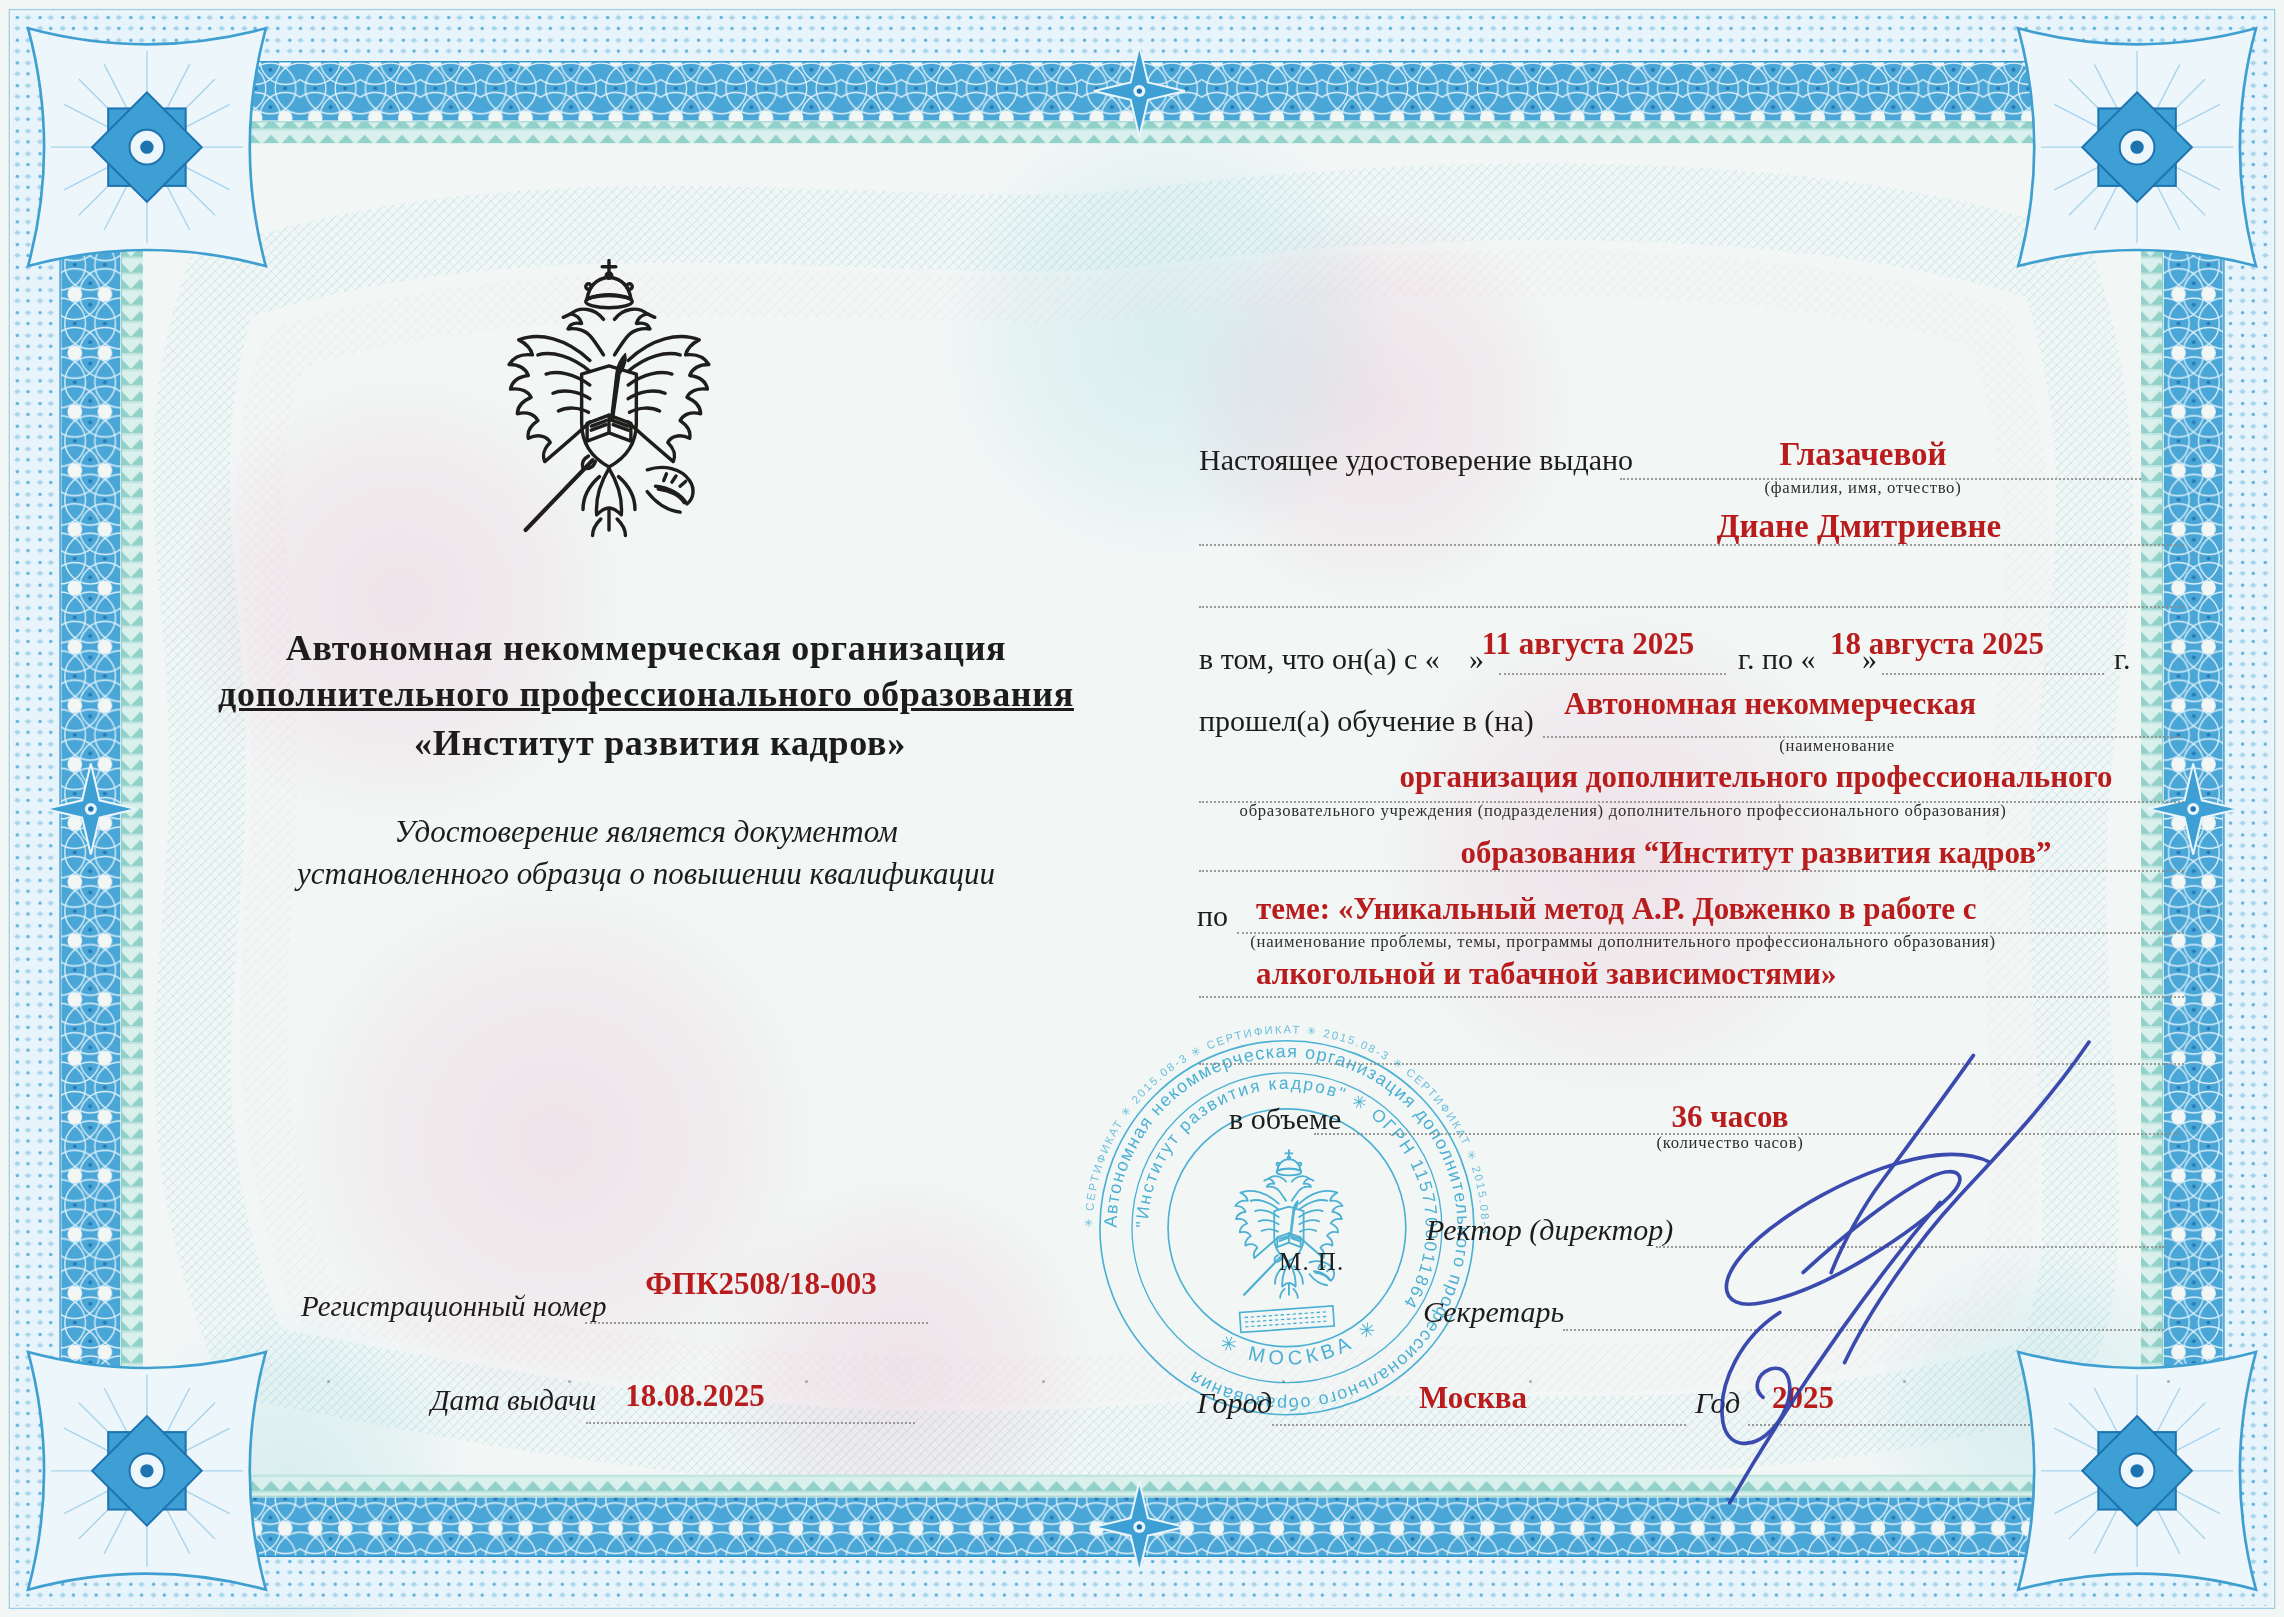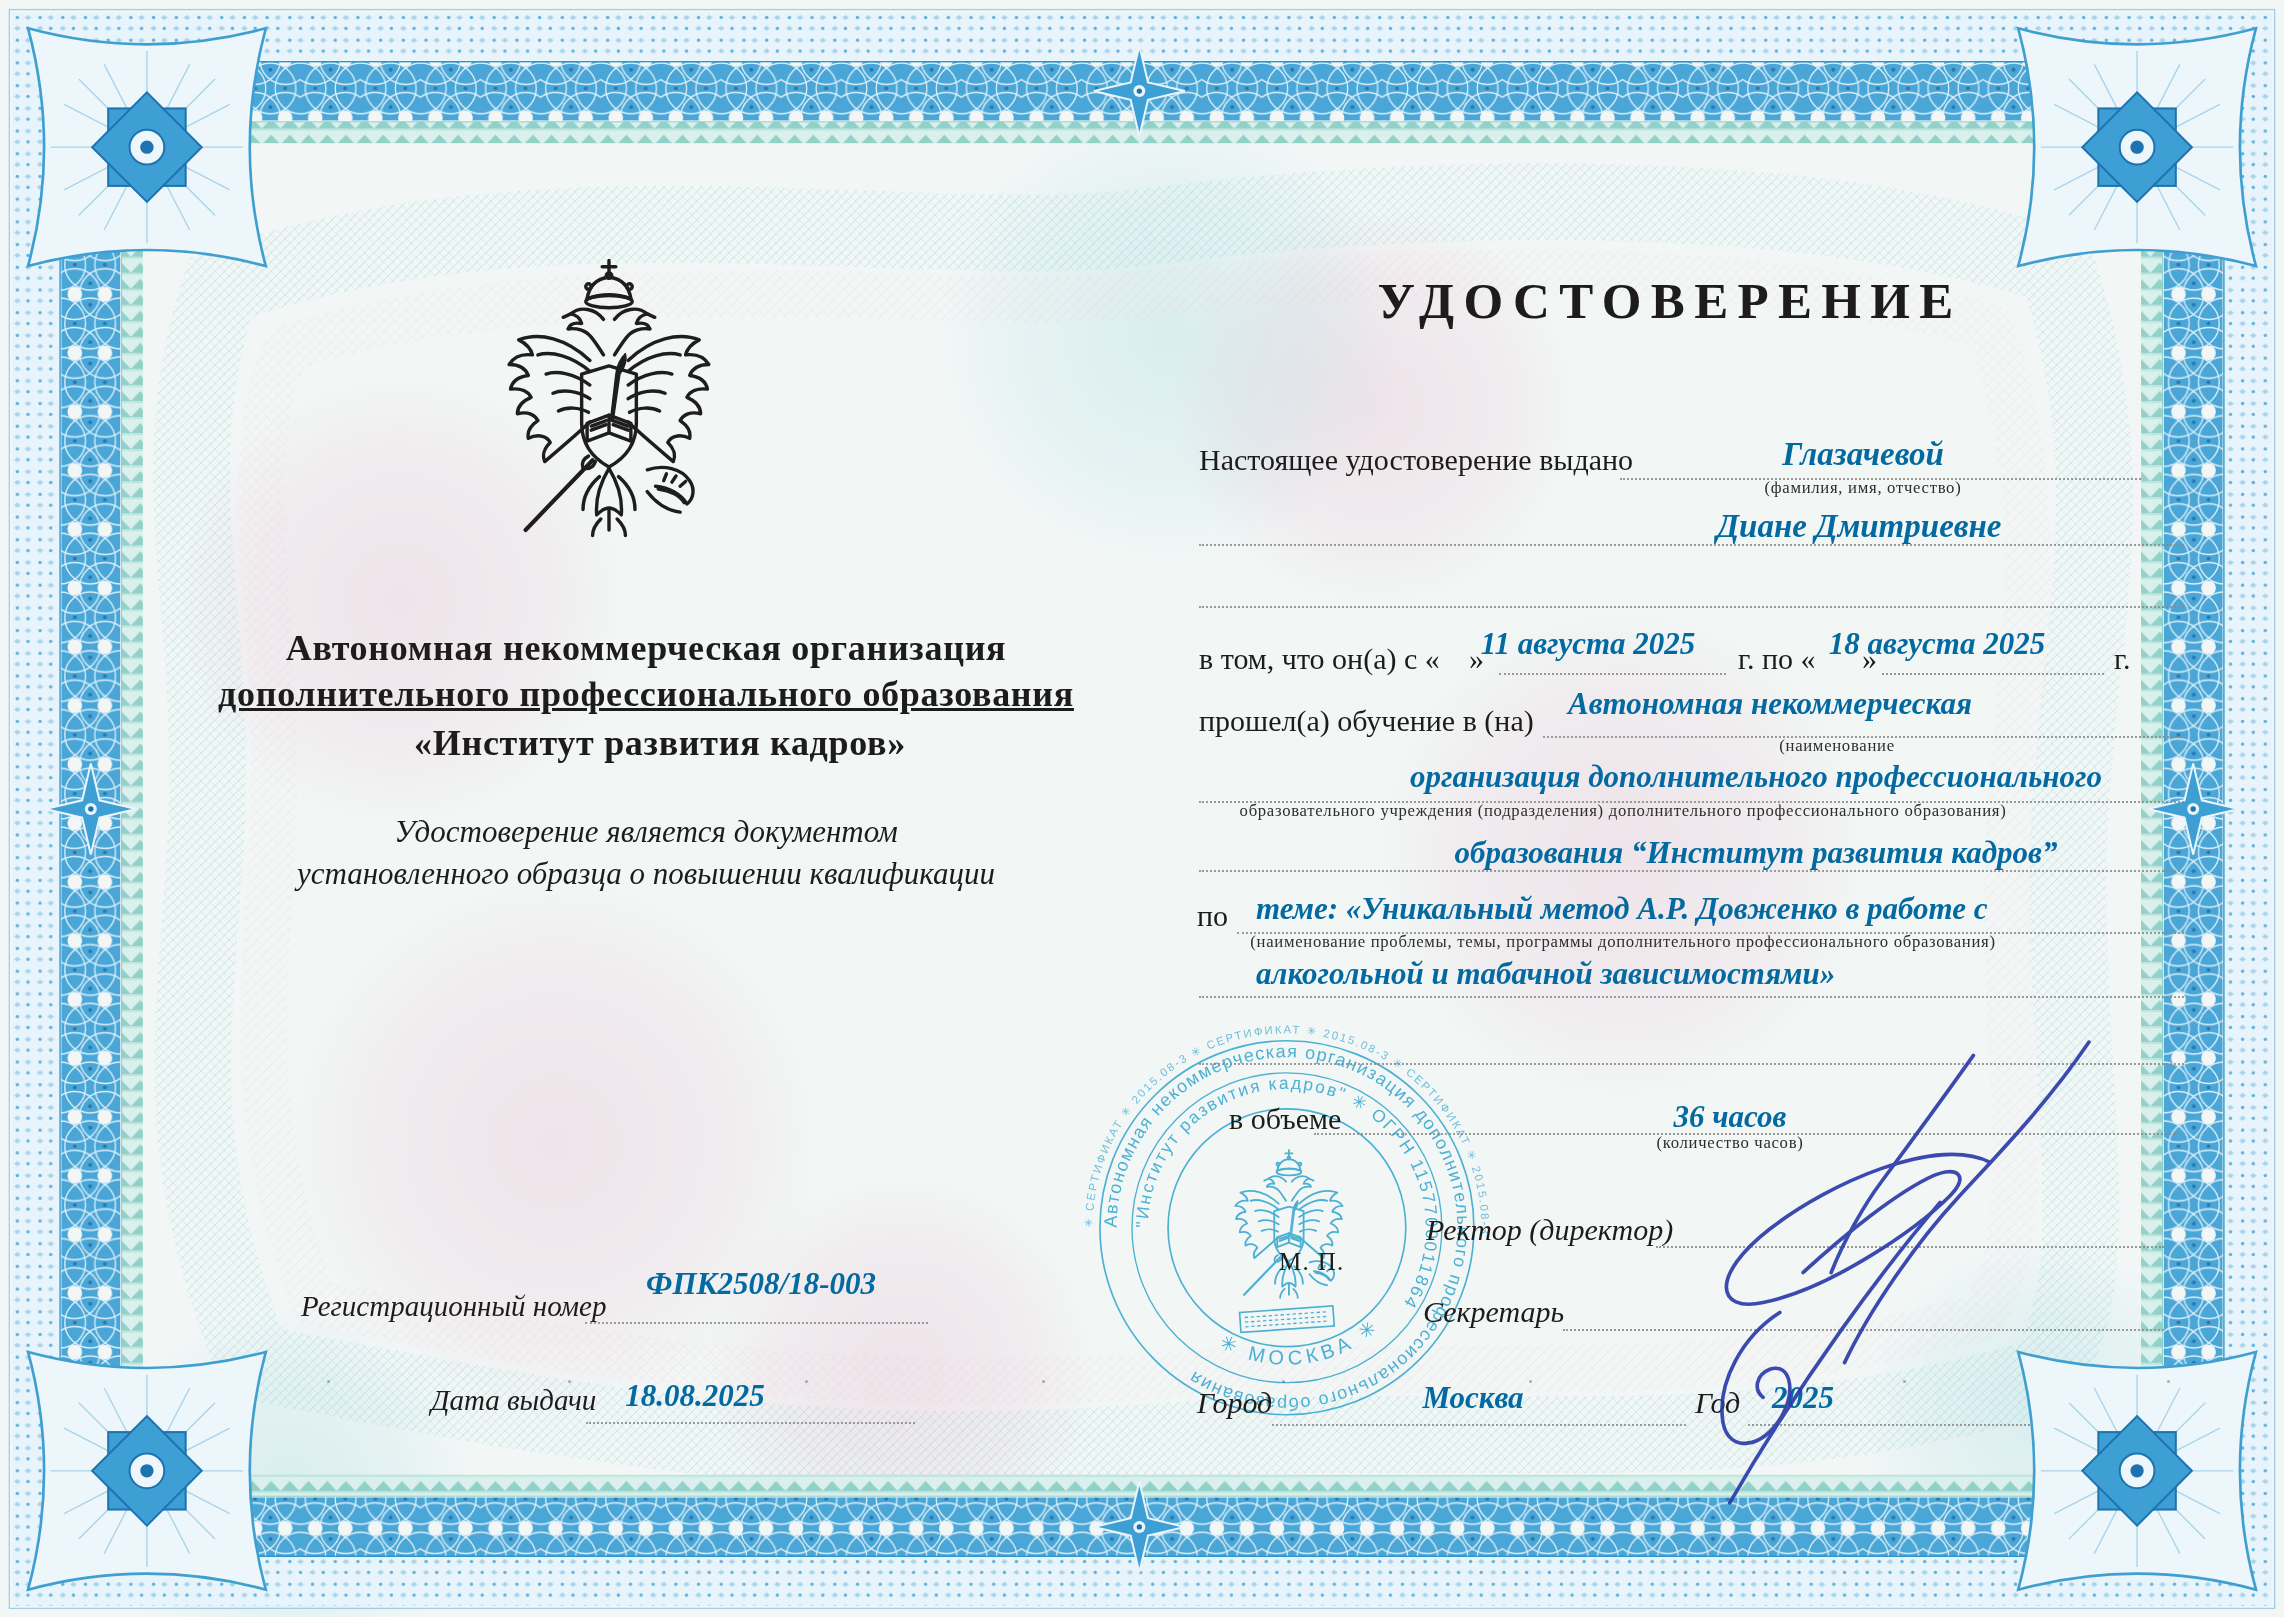--- a/index.html
+++ b/index.html
@@ -6,21 +6,21 @@
   #cert{
     position:relative; width:2284px; height:1618px; overflow:hidden;
     background:#f2f7f6;
     font-family:"Liberation Serif", serif;
     color:#1d1c1a;
   }
   .abs{position:absolute; white-space:nowrap; line-height:1;}
   .c{transform:translateX(-50%);}
   .lbl{font-size:30px;}
   .lbl-i{font-size:30px; font-style:italic;}
-  .val{font-size:31px; font-weight:bold; font-style:italic; color:#0369a1;}
+  .val{font-size:31px; font-weight:bold; color:#b91c1c;}
   .big{font-size:33px;}
   .cap{font-size:16.7px; color:#2e2e2c; letter-spacing:0.7px;}
   .dl{position:absolute; height:0; border-top:2px dotted #8b8b88; opacity:.85;}
   .title{font-size:51px; font-weight:bold; letter-spacing:9.3px;}
   .subtitle{font-size:35px; font-weight:bold; letter-spacing:2.7px;}
   .orgline{font-size:36px; font-weight:bold; letter-spacing:0.7px;}
   .noteline{font-size:31px; font-style:italic;}
   .mp{font-size:25px; letter-spacing:1.3px;}
   .dot{position:absolute; width:3.3px; height:3.3px; background:#55554f; border-radius:50%; opacity:.45;}
   .wm{position:absolute; border-radius:50%; pointer-events:none;}
@@ -213,21 +213,20 @@
     <text fill="#36a7cf" style="font-family:'Liberation Sans',sans-serif; font-size:30px; letter-spacing:7px;">
       <textPath href="#cityArc" startOffset="18%">✳ МОСКВА ✳</textPath>
     </text>
     <use href="#eagleArt" transform="translate(1831,1714) scale(0.55)" stroke-width="6"></use>
     <g transform="rotate(-4 1927 1975)" fill="none" stroke="#36a7cf" stroke-width="2.5">
       <rect x="1857" y="1960" width="140" height="30"></rect>
       <path d="M1864,1968 h126 M1864,1975 h126 M1864,1982 h126" stroke-dasharray="5 4" stroke-width="2"></path>
     </g>
   </svg>
 
-  <div class="abs title c" style="left:1670px; top:276px;">УДОСТОВЕРЕНИЕ</div>
 
   <div class="abs orgline c" style="left:646px; top:630px;">Автономная некоммерческая организация</div>
   <div class="abs orgline c" style="left:646px; top:676px;text-decoration:underline;">дополнительного профессионального образования</div>
   <div class="abs orgline c" style="left:660px; top:725px;">«Институт развития кадров»</div>
   <div class="abs noteline c" style="left:646px; top:816px;">Удостоверение является документом</div>
   <div class="abs noteline c" style="left:646px; top:858px;">установленного образца о повышении квалификации</div>
 
   <div class="abs lbl-i" style="left:301px; top:1292px; font-size:29px;">Регистрационный номер</div>
   <div class="abs val c" style="left:761px; top:1268px;">ФПК2508/18-003</div>
   <div class="dl" style="left:585px; top:1322px; width:343px;"></div>

